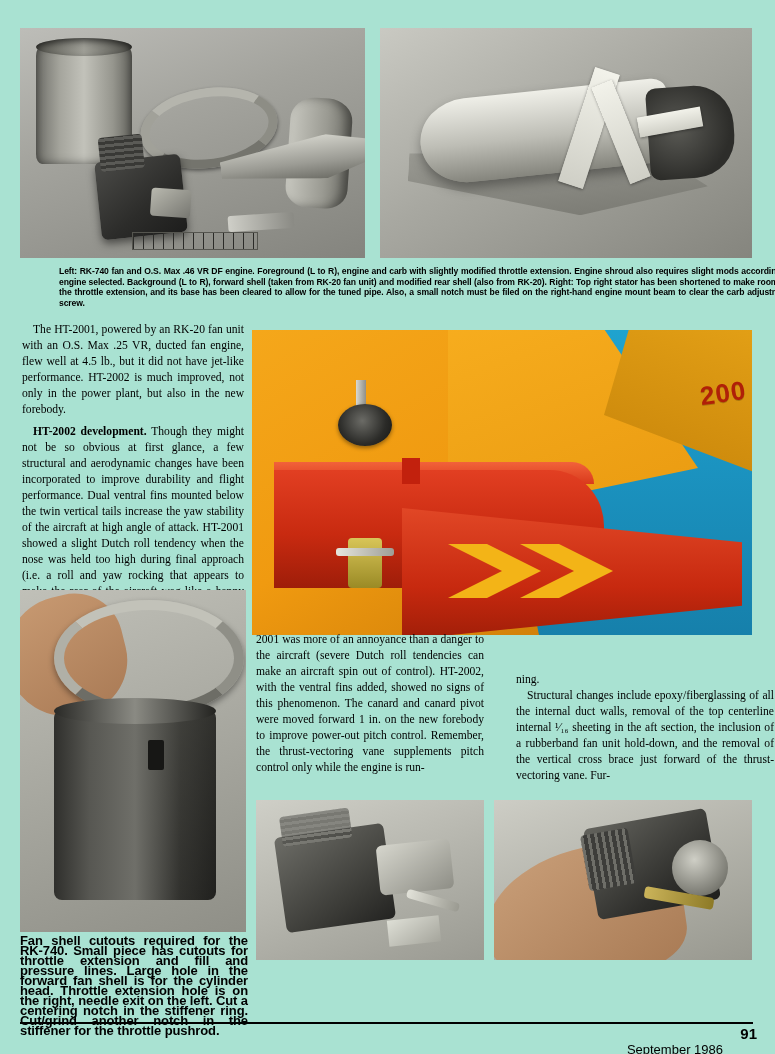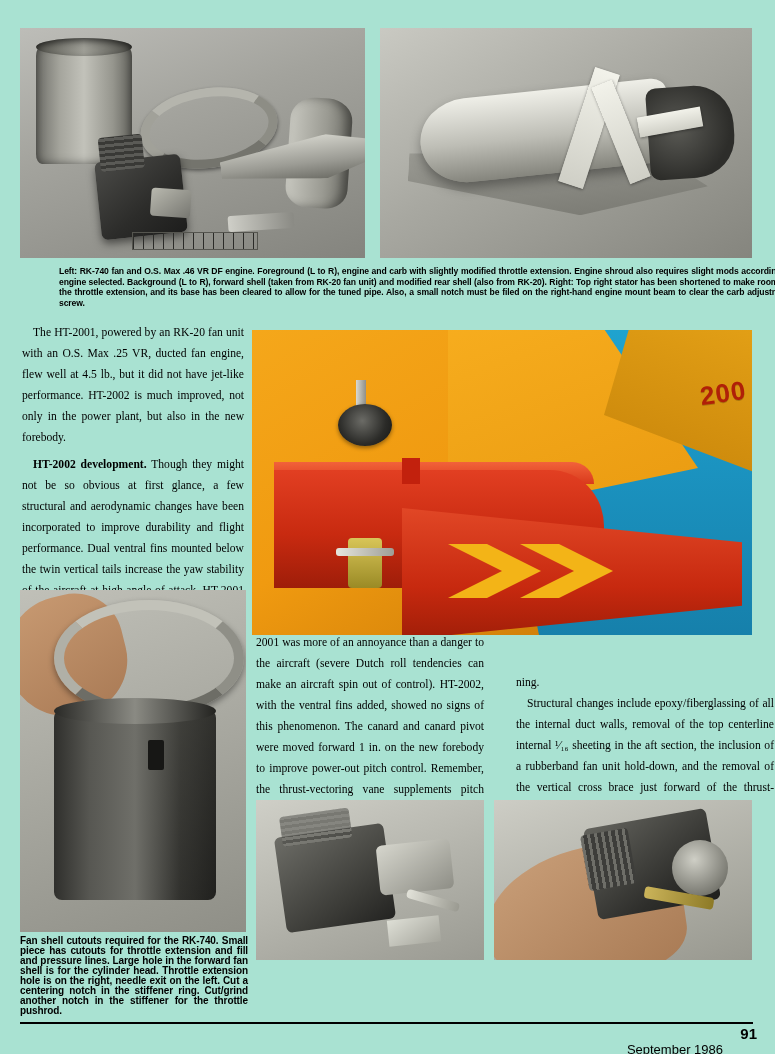--- a/index.html
+++ b/index.html
@@ -131,30 +131,30 @@
   .caption{
     position:absolute;
     font-family:"Liberation Sans", sans-serif;
     font-weight:bold;
     font-size:8.6px;
     line-height:10.6px;
     color:#000;
     letter-spacing:-0.1px;
     text-align:justify;
   }
-  .caption.small{font-size:10px;line-height:10px;}
+  .caption.small{font-size:13px;line-height:10px;}
 
   #cap-top{left:20px;top:266px;width:733px;margin-left:39px;}
 
   
   .col{
     position:absolute;
     font-family:"Liberation Serif", serif;
     font-size:11.6px;
-    line-height:21px;
+    line-height:16px;
     text-align:justify;
     color:#000;
     hyphens:auto;
   }
   .col p{margin:0 0 0 0;text-indent:11px;}
   .col p.noind{text-indent:0;}
   .col b{font-weight:bold;}
 
   #col-left-1{left:22px;top:322px;width:222px;}
   #col-mid-1{left:256px;top:632px;width:228px;}

